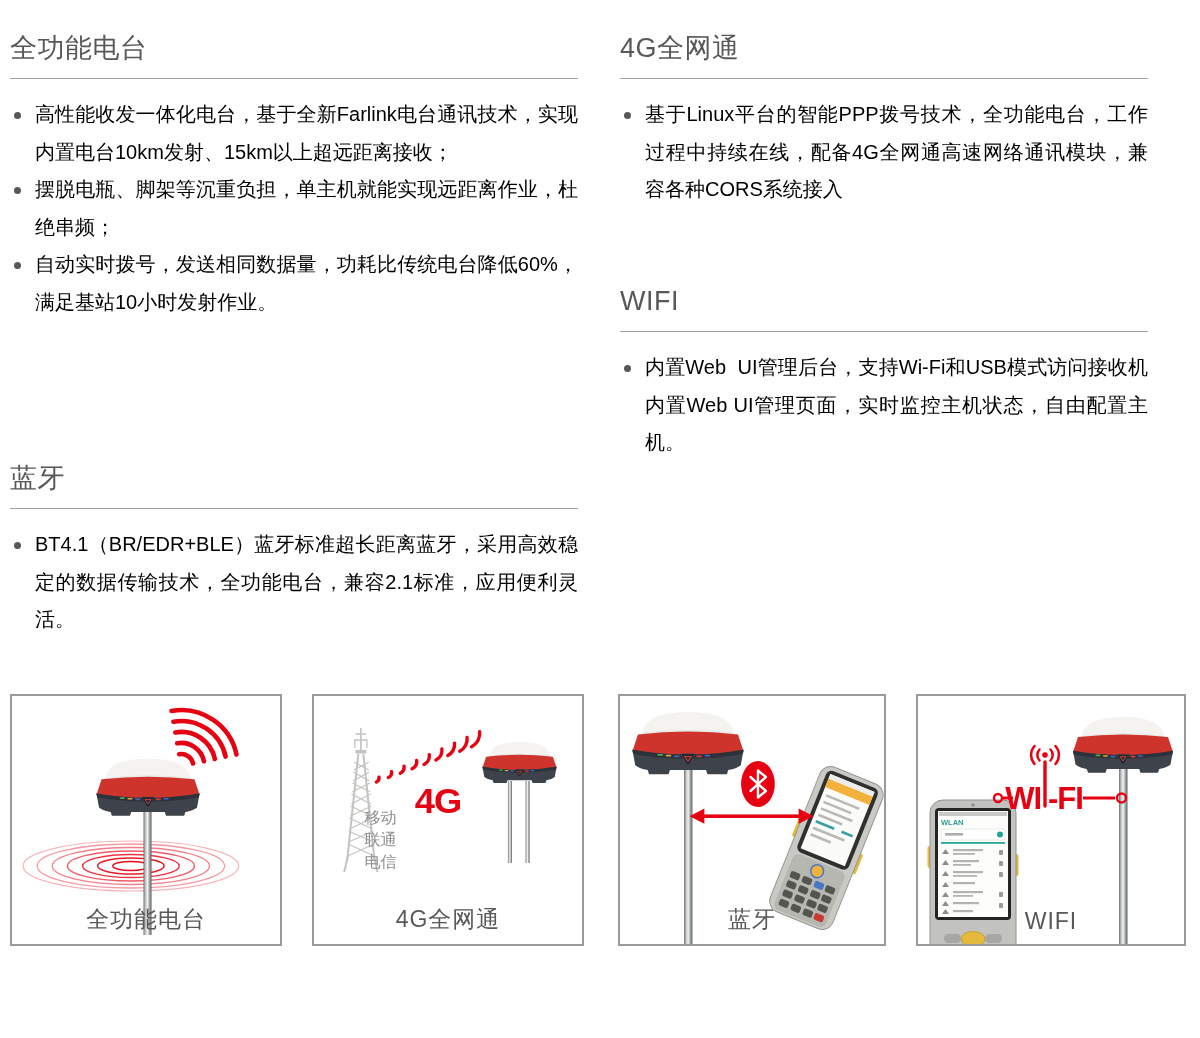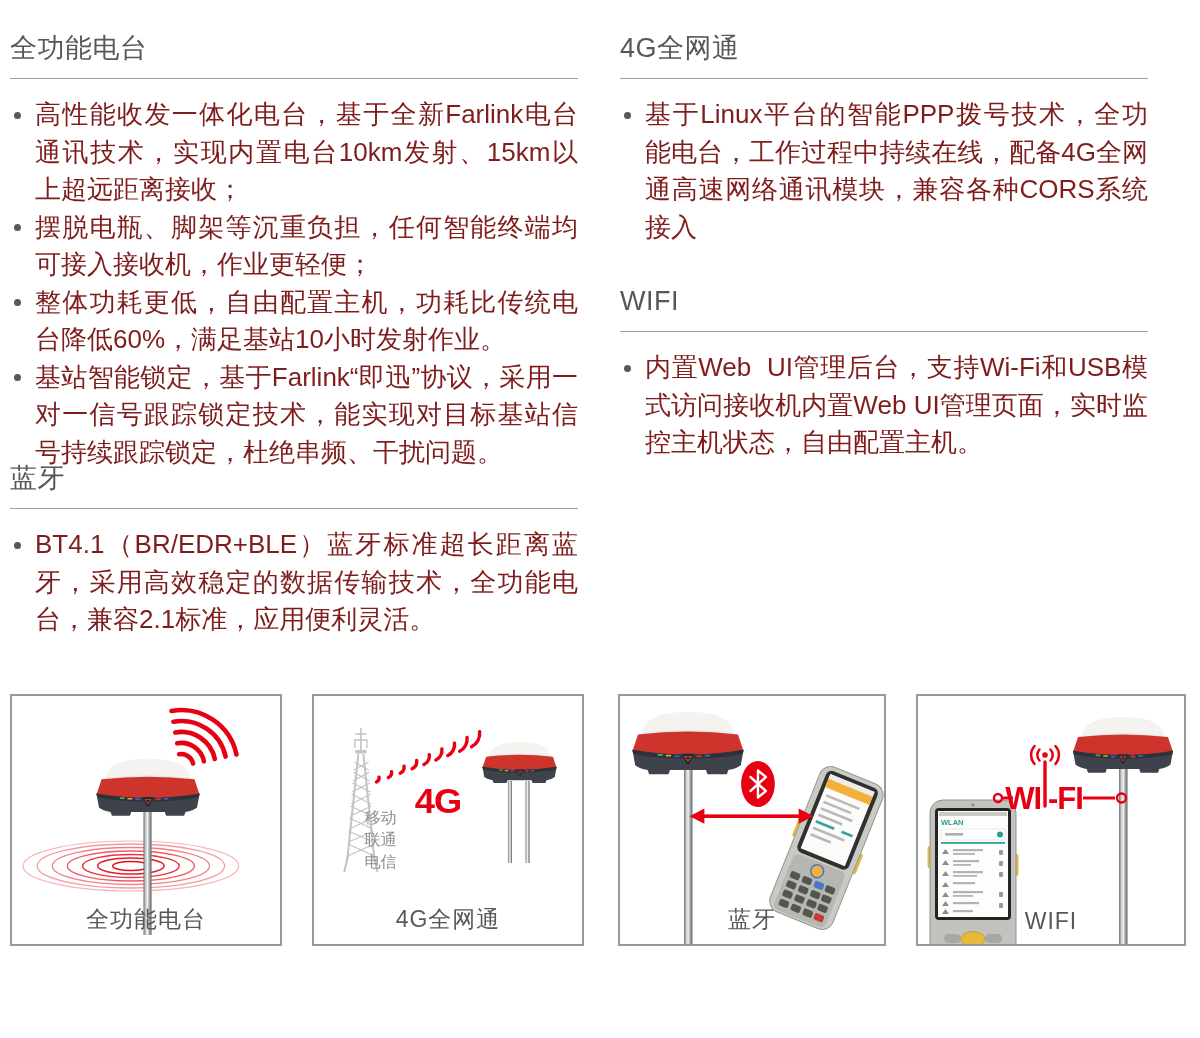--- a/index.html
+++ b/index.html
@@ -10,22 +10,22 @@
   .col{position:absolute;top:0;height:690px;}
   .col-left{left:10px;width:568px;}
   .col-right{left:620px;width:528px;}
   .sec{position:absolute;left:0;right:0;}
   .sec h2{
     margin:0;font-size:27px;font-weight:500;color:#595757;letter-spacing:.5px;
     padding-bottom:14px;border-bottom:1px solid #a2a2a2;line-height:1.15;
   }
   .bullets{list-style:none;margin:17px 0 0 0;padding:0;}
   .bullets li{
-    position:relative;padding-left:25px;font-size:26px;line-height:37.5px;
-    color:#7f1d1d;text-align:justify;
+    position:relative;padding-left:25px;font-size:20px;line-height:37.5px;
+    color:#000000;text-align:justify;
   }
   .bullets li::before{
     content:"";position:absolute;left:4px;top:15.5px;width:7px;height:7px;
     border-radius:50%;background:#595757;
   }
   .figs{position:absolute;top:694px;left:0;width:1200px;height:252px;}
   .fig{
     position:absolute;top:0;height:248px;background:#fff;
     border:2px solid #9a9a9a;box-sizing:content-box;overflow:hidden;margin:0;
   }
@@ -69,23 +69,22 @@
   </defs>
 </svg>
 
 <div class="page">
 
   <div class="col col-left">
     <section class="sec" style="top:33px">
       <h2>全功能电台</h2>
       <ul class="bullets">
         <li>高性能收发一体化电台，基于全新Farlink电台通讯技术，实现内置电台10km发射、15km以上超远距离接收；</li>
-        <li>摆脱电瓶、脚架等沉重负担，任何智能终端均可接入接收机，作业更轻便；</li>
-        <li>整体功耗更低，自由配置主机，功耗比传统电台降低60%，满足基站10小时发射作业。</li>
-        <li>基站智能锁定，基于Farlink“即迅”协议，采用一对一信号跟踪锁定技术，能实现对目标基站信号持续跟踪锁定，杜绝串频、干扰问题。</li>
+        <li>摆脱电瓶、脚架等沉重负担，单主机就能实现远距离作业，杜绝串频；</li>
+        <li>自动实时拨号，发送相同数据量，功耗比传统电台降低60%，满足基站10小时发射作业。</li>
       </ul>
     </section>
     <section class="sec" style="top:463px">
       <h2>蓝牙</h2>
       <ul class="bullets">
         <li>BT4.1（BR/EDR+BLE）蓝牙标准超长距离蓝牙，采用高效稳定的数据传输技术，全功能电台，兼容2.1标准，应用便利灵活。</li>
       </ul>
     </section>
   </div>
 

